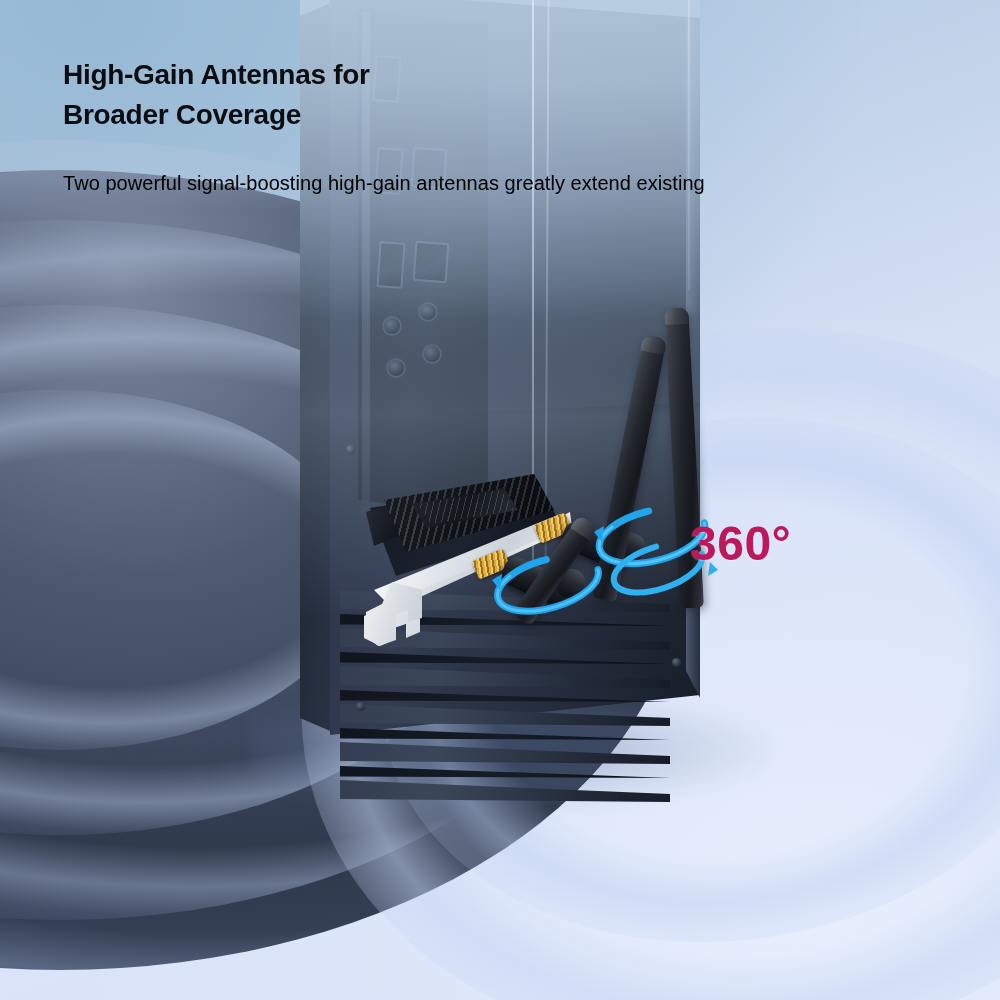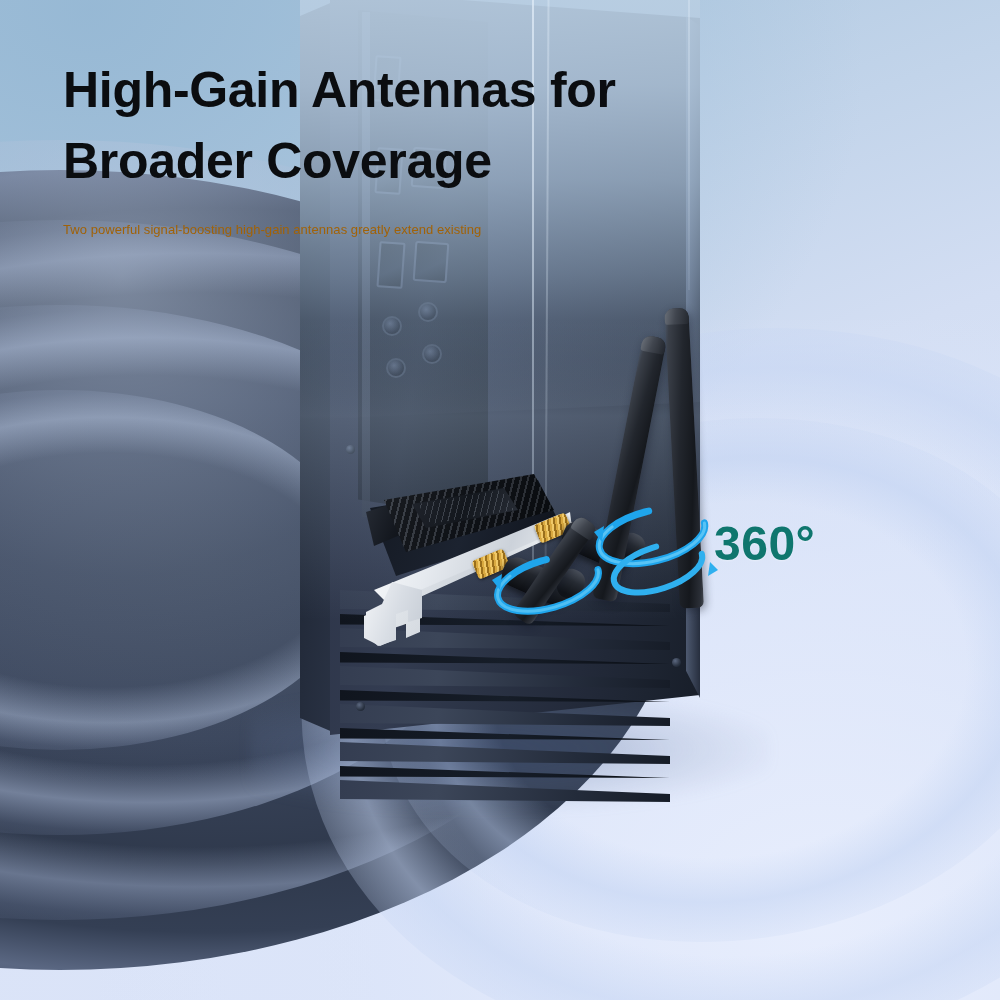--- a/index.html
+++ b/index.html
@@ -301,43 +301,43 @@
   .ant-a { left:592px; top:332px; height:268px; transform:rotate(11deg); }
   .ant-b { left:680px; top:308px; height:300px; transform:rotate(-3deg); }
   .ant-c { left:510px; top:500px; height:120px; transform:rotate(34deg); width:22px; }
 
   
   .rot { position:absolute; pointer-events:none; }
   .rot svg { display:block; overflow:visible; }
 
   
   .label-360 {
-    position:absolute; left:714px; top:516px;
+    position:absolute; left:690px; top:516px;
     font-size:48px; font-weight:700; letter-spacing:.5px;
-    color:#0f766e;
+    color:#be185d;
     text-shadow:0 1px 2px rgba(255,255,255,.35);
     text-align:right;
   }
 
   
   .floor-shadow {
     position:absolute; left:250px; top:690px; width:520px; height:120px;
     background:radial-gradient(ellipse at 45% 50%, rgba(70,90,130,.42) 0%, rgba(110,130,170,.18) 48%, rgba(160,180,215,0) 76%);
     filter:blur(6px);
   }
 
   
   .copy { position:absolute; left:63px; top:55px; width:860px; z-index:30; }
   .headline {
-    font-size:50px; font-weight:700; color:#0b0d10;
+    font-size:28px; font-weight:700; color:#0b0d10;
     line-height:1.42; letter-spacing:-.3px;
   }
   .subcopy {
-    margin-top:22px;
-    font-size:13px; font-weight:400; color:#a16207;
+    margin-top:32px;
+    font-size:20px; font-weight:400; color:#000000;
     line-height:1.62; letter-spacing:.05px;
   }
 </style>
 </head>
 <body>
 
 <div class="stage">
 
   <div class="bg-base"></div>
   <div class="bg-tint-tl"></div>

